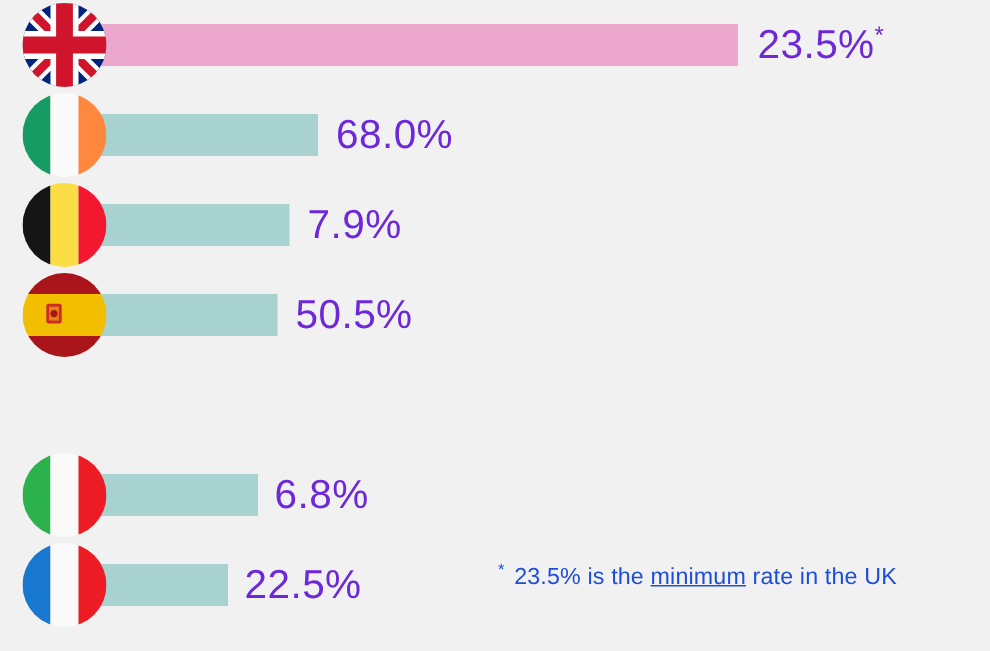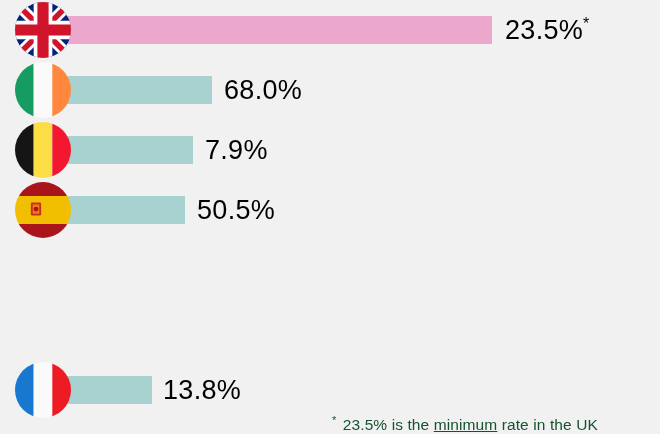--- a/index.html
+++ b/index.html
@@ -49,37 +49,37 @@
     height: 28px;
     z-index: 1;
   }
   .bar.teal { background: #a8d2d0; }
   .bar.pink { background: #eba8cc; }
   .value-label {
     position: absolute;
     top: 50%;
     transform: translateY(-50%);
     font-size: 27px;
-    color: #000000;
+    color: #6d28d9;
     letter-spacing: 0.3px;
     white-space: nowrap;
     z-index: 2;
     font-family: "Liberation Sans", sans-serif;
   }
   .value-label .star {
     font-size: 16px;
     vertical-align: super;
     line-height: 0;
   }
   #footnote {
     position: absolute;
     left: 332px;
-    top: 416px;
+    top: 376px;
     font-size: 15.5px;
-    color: #14532d;
+    color: #1d4ed8;
     white-space: nowrap;
     letter-spacing: 0.1px;
   }
   #footnote .star {
     font-size: 11px;
     vertical-align: super;
     line-height: 0;
     margin-right: 2px;
   }
   #footnote .u { text-decoration: underline; }
@@ -142,28 +142,39 @@
           <rect x="2" y="2" width="7" height="10" fill="#f1bf00" opacity="0.6"></rect>
           <circle cx="5.5" cy="7" r="2.6" fill="#aa151b"></circle>
         </g>
       </svg>
     </span>
     <div class="bar teal" style="width: 120px; background: rgb(168, 210, 208);"></div>
     <span class="value-label" style="left:197px">50.5%</span>
   </div>
 
 
+  <div class="bar-row" style="top:300px">
+    <span class="flag">
+      <svg viewBox="0 0 60 60">
+        <rect x="0" y="0" width="20" height="60" fill="#2bb24c"></rect>
+        <rect x="20" y="0" width="20" height="60" fill="#fafafa"></rect>
+        <rect x="40" y="0" width="20" height="60" fill="#ed1b24"></rect>
+      </svg>
+    </span>
+    <div class="bar teal" style="width: 107px; background: rgb(168, 210, 208);"></div>
+    <span class="value-label" style="left:183px">6.8%</span>
+  </div>
 
   <div class="bar-row" style="top:360px">
     <span class="flag">
       <svg viewBox="0 0 60 60">
         <rect x="0" y="0" width="20" height="60" fill="#1878cf"></rect>
         <rect x="20" y="0" width="20" height="60" fill="#fafafa"></rect>
         <rect x="40" y="0" width="20" height="60" fill="#ed1b24"></rect>
       </svg>
     </span>
     <div class="bar teal" style="width: 87px; background: rgb(168, 210, 208);"></div>
-    <span class="value-label" style="left:163px">13.8%</span>
+    <span class="value-label" style="left:163px">22.5%</span>
   </div>
 
   <div id="footnote"><span class="star">*</span><span> 23.5% is the </span><span class="u">minimum</span><span> rate in the UK</span></div>
 
 </div>
 
 </body></html>

